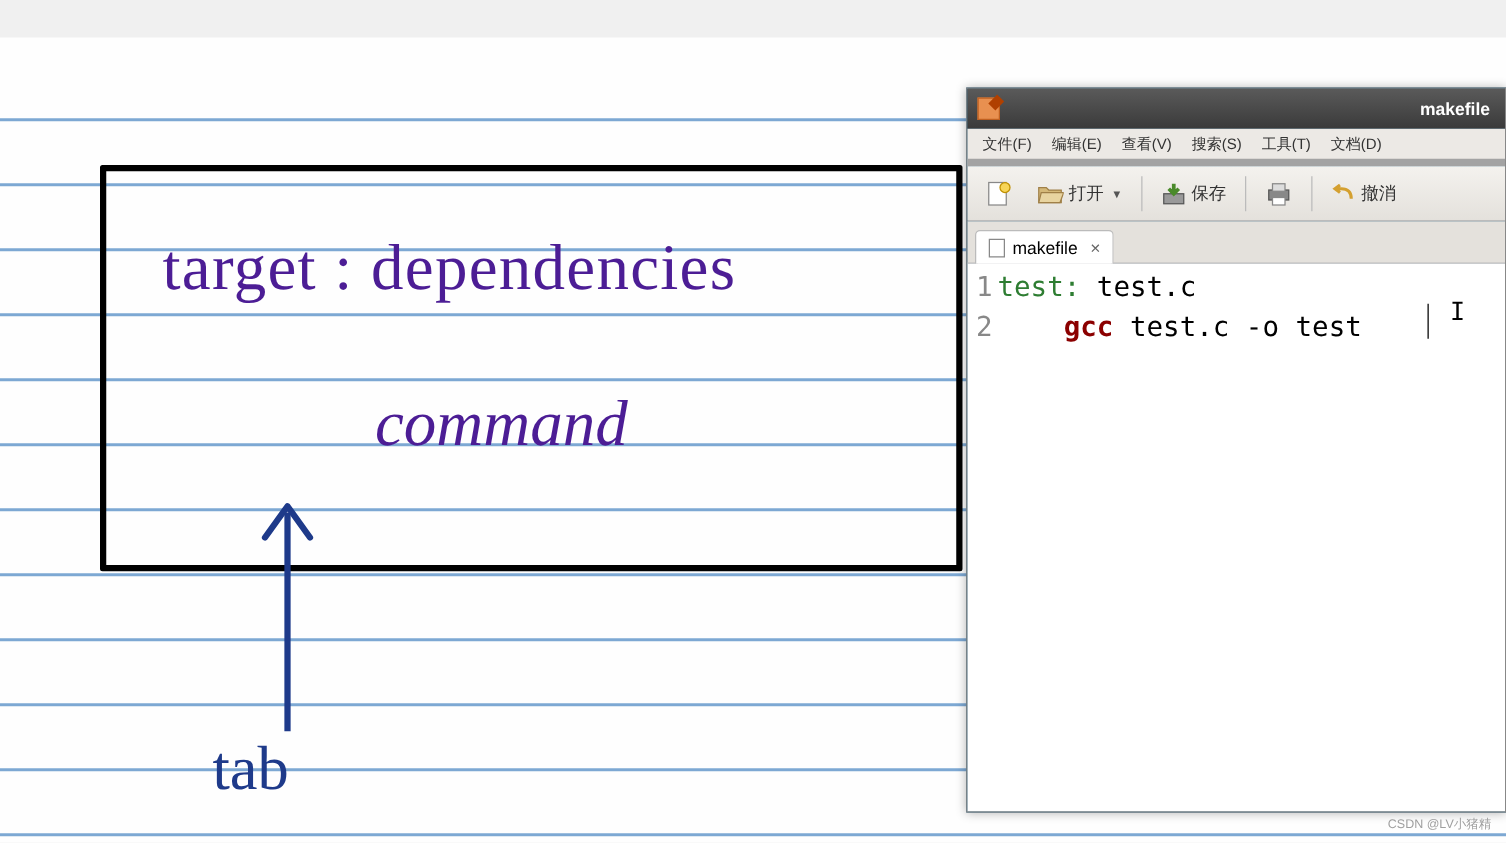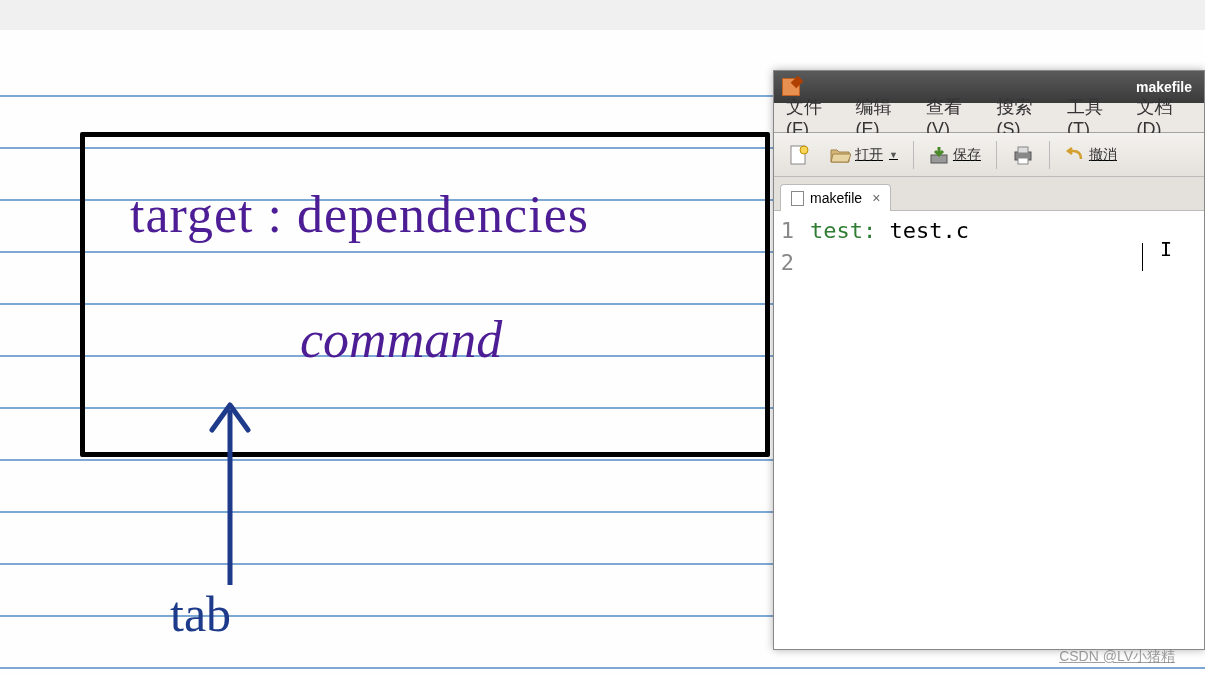--- a/index.html
+++ b/index.html
@@ -108,38 +108,37 @@
       background: #b04000;
       transform: rotate(45deg);
     }
     .titlebar .title-text {
       margin-left: auto;
       padding-right: 4px;
     }
     .menubar {
       height: 30px;
       background: #ece9e5;
-      border-bottom: 1px solid #a3a3a3;
+      border-bottom: 6px solid #a3a3a3;
       display: flex;
       align-items: center;
       padding: 0 6px;
-      font-size: 18px;
+      font-size: 12px;
       color: #333;
       gap: 4px;
     }
     .menubar span { padding: 3px 6px; cursor: default; }
     .toolbar {
       height: 44px;
       background: linear-gradient(to bottom, #f4f2ee, #e4e1dc);
       border-bottom: 1px solid #bbb;
       display: flex;
       align-items: center;
       padding: 0 8px;
       gap: 6px;
-      text-decoration: underline;
     }
     .tool-btn {
       display: flex;
       align-items: center;
       gap: 4px;
       padding: 4px 6px;
       border: 1px solid transparent;
       border-radius: 3px;
       font-size: 14px;
       color: #333;
@@ -203,45 +202,44 @@
       color: #888;
       padding-right: 4px;
       line-height: 32px;
     }
     .code-content {
       flex: 1;
       line-height: 32px;
       white-space: pre;
       position: relative;
     }
-    .kw-target { color: #2e7d32; margin-left: 12px; }
+    .kw-target { color: #2e7d32; }
     .kw-cmd { color: #8b0000; font-weight: bold; }
     .cursor-caret {
       position: absolute;
       left: 344px;
       top: 28px;
       width: 1px;
       height: 28px;
       border-left: 1px solid #000;
     }
     .text-cursor {
       position: absolute;
       left: 362px;
       top: 18px;
       font-size: 20px;
       color: #000;
     }
     .watermark {
       position: absolute;
-      right: 30px;
+      right: 12px;
       bottom: 8px;
-      font-size: 14px;
+      font-size: 10px;
       color: rgba(80,80,80,0.55);
       font-family: sans-serif;
-      text-decoration: underline;
     }
   </style>
 </head>
 <body>
 
 <div class="notebook"></div>
 
 <div class="sketch-box"></div>
 <div class="hand-text target-line">target : dependencies</div>
 <div class="hand-text command-line">command</div>
@@ -309,17 +307,17 @@
       <div class="doc-icon"></div>
       <span>makefile</span>
       <span class="close-x">×</span>
     </div>
   </div>
   <div class="code-area">
     <div class="line-numbers">
       <div>1</div>
       <div>2</div>
     </div>
-    <div class="code-content"><div><span class="kw-target">test:</span><span> test.c</span></div><div class="cursor-caret"></div><div class="text-cursor">I</div></div>
+    <div class="code-content"><div><span class="kw-target">test:</span><span> test.c</span></div><div><span>    </span><span class="kw-cmd">gcc</span><span> test.c -o test</span></div><div class="cursor-caret"></div><div class="text-cursor">I</div></div>
   </div>
 </div>
 
 <div class="watermark">CSDN @LV小猪精</div>
 
 </body></html>

